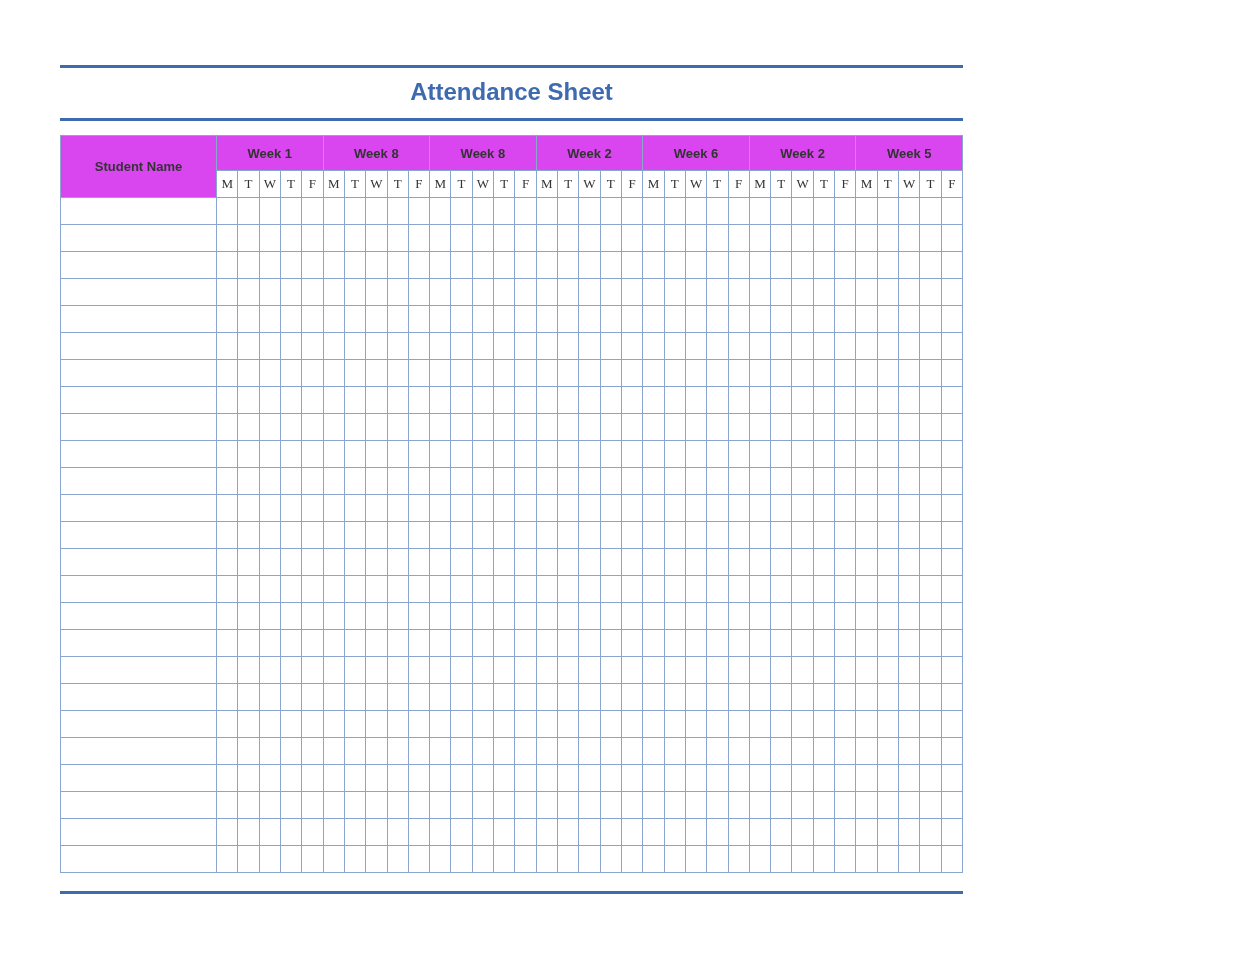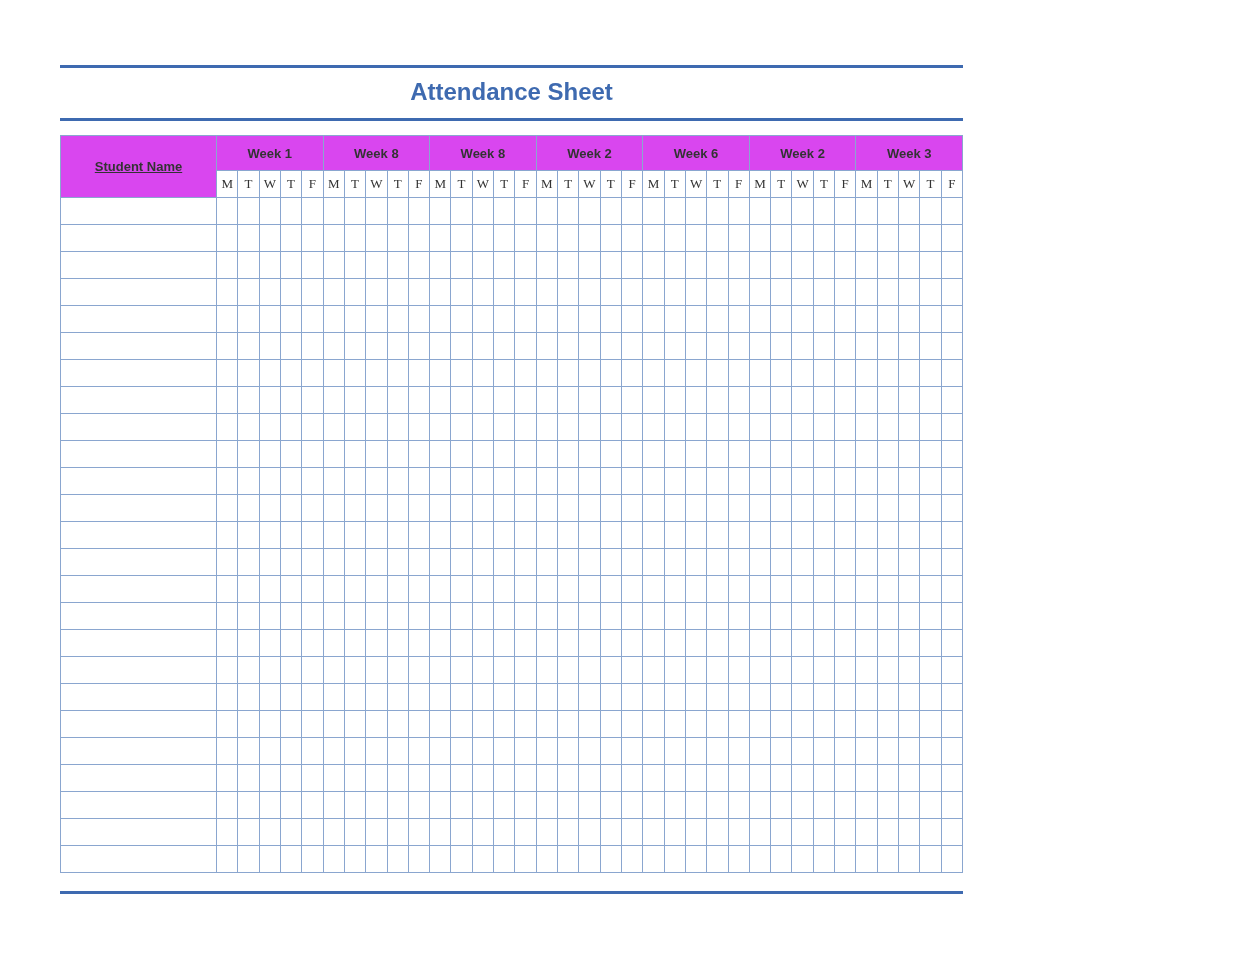--- a/index.html
+++ b/index.html
@@ -44,21 +44,20 @@
   
   thead tr.hdr th {
     background: #d946ef;
     font-weight: bold;
     font-size: 13px;
     height: 34px;
     vertical-align: middle;
   }
   thead tr.hdr th.name-col {
     width: 156px;
-    text-decoration: underline;
   }
   
   thead tr.days th {
     background: #ffffff;
     font-weight: normal;
     height: 26px;
     font-size: 13px;
     font-family: "Times New Roman", Times, serif;
   }
   
@@ -121,21 +120,21 @@
       </colgroup>
     <thead>
       <tr class="hdr" id="header-row-1">
           <th class="name-col" rowspan="2">Student Name</th>
           <th colspan="5">Week 1</th>
           <th colspan="5">Week 8</th>
           <th colspan="5">Week 8</th>
           <th colspan="5">Week 2</th>
           <th colspan="5">Week 6</th>
           <th colspan="5">Week 2</th>
-          <th colspan="5">Week 3</th>
+          <th colspan="5">Week 5</th>
         </tr>
       <tr class="days" id="header-row-2">
           <th>M</th>
           <th>T</th>
           <th>W</th>
           <th>T</th>
           <th>F</th>
           <th>M</th>
           <th>T</th>
           <th>W</th>

